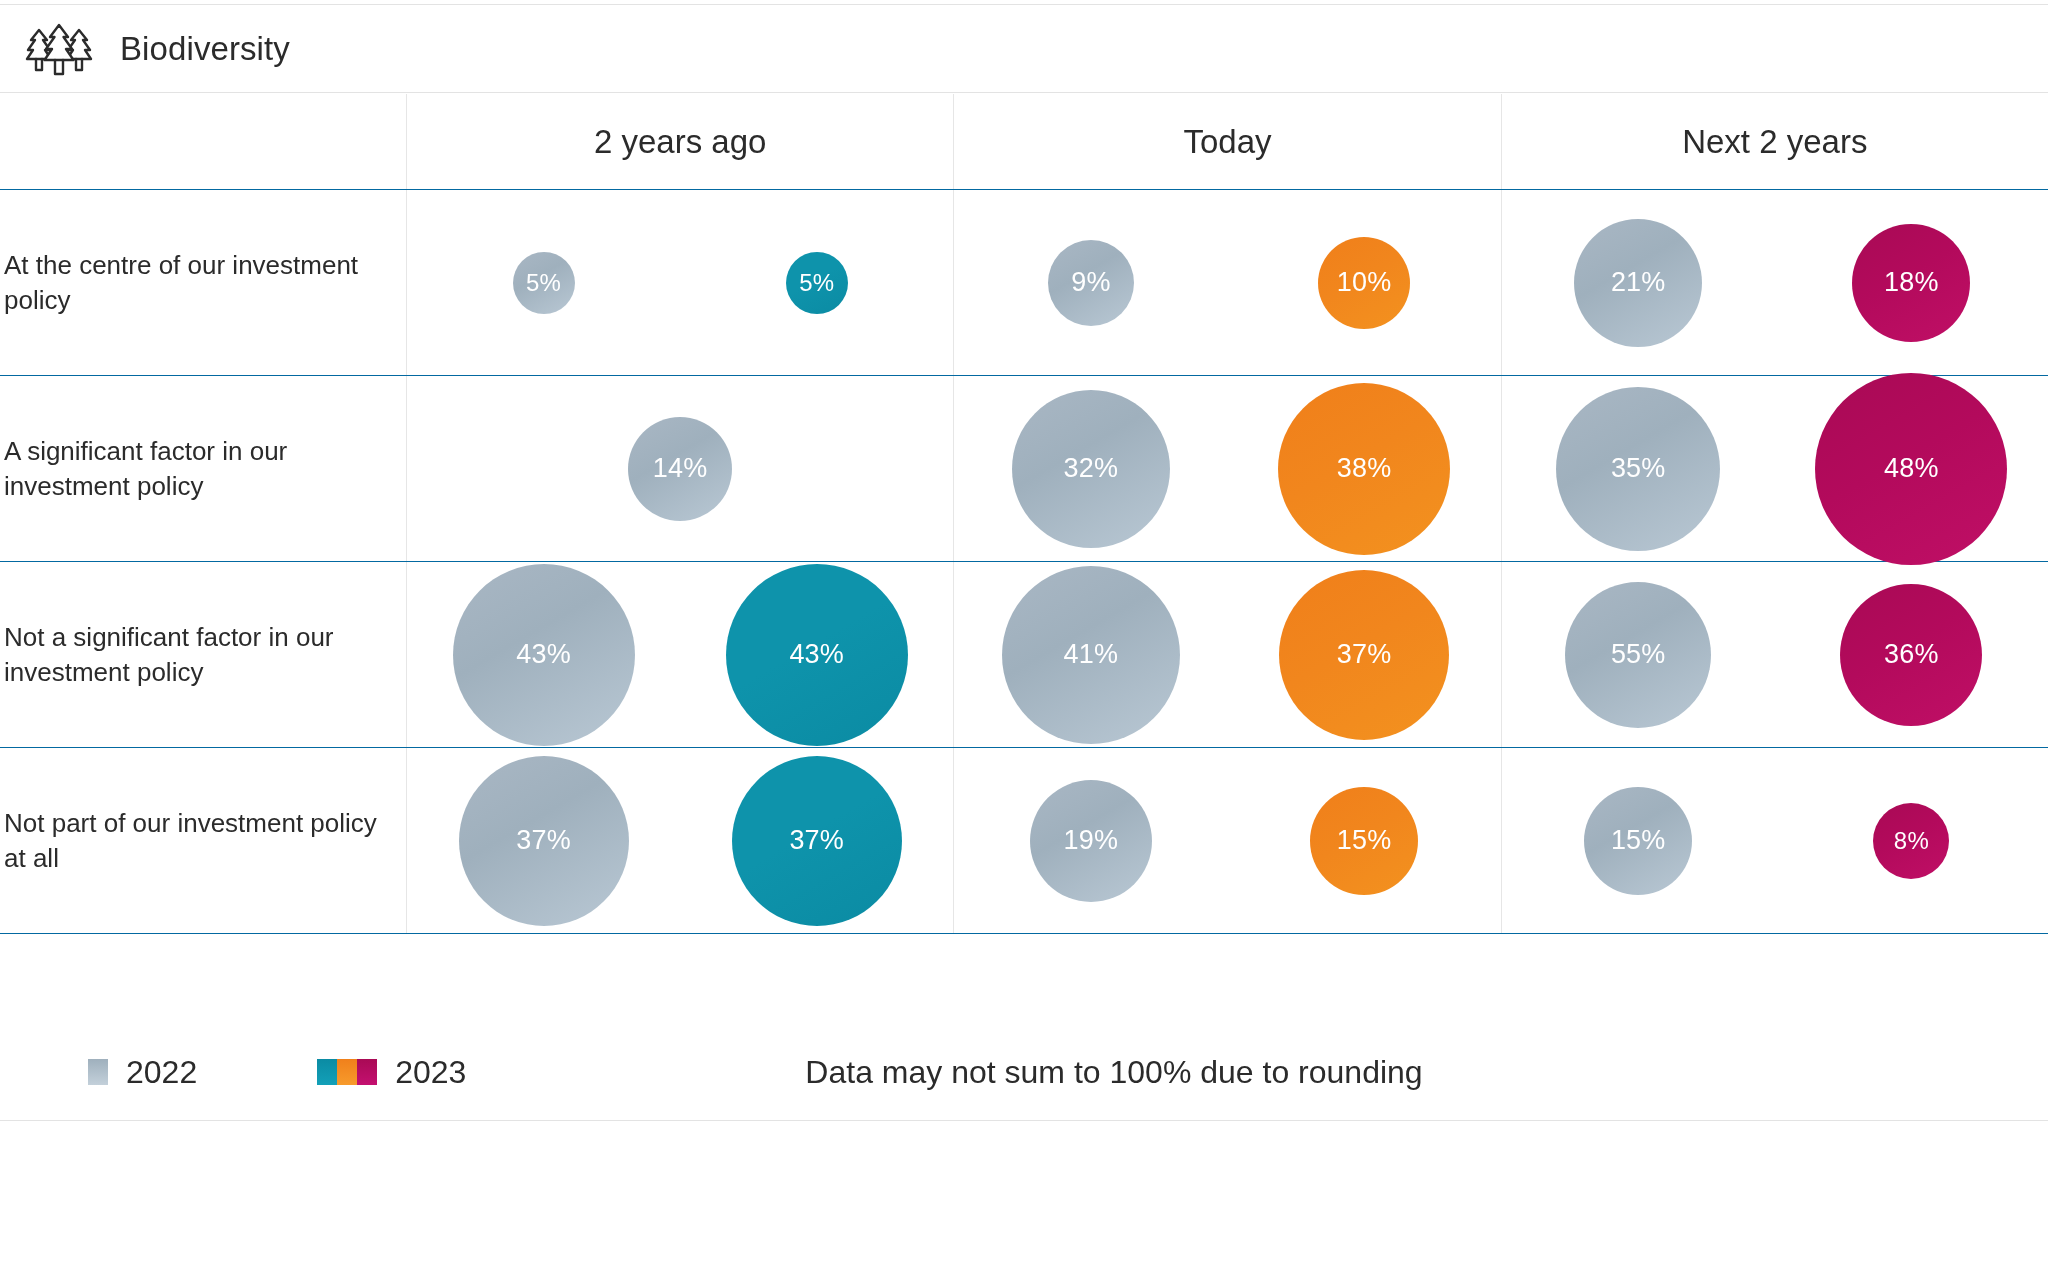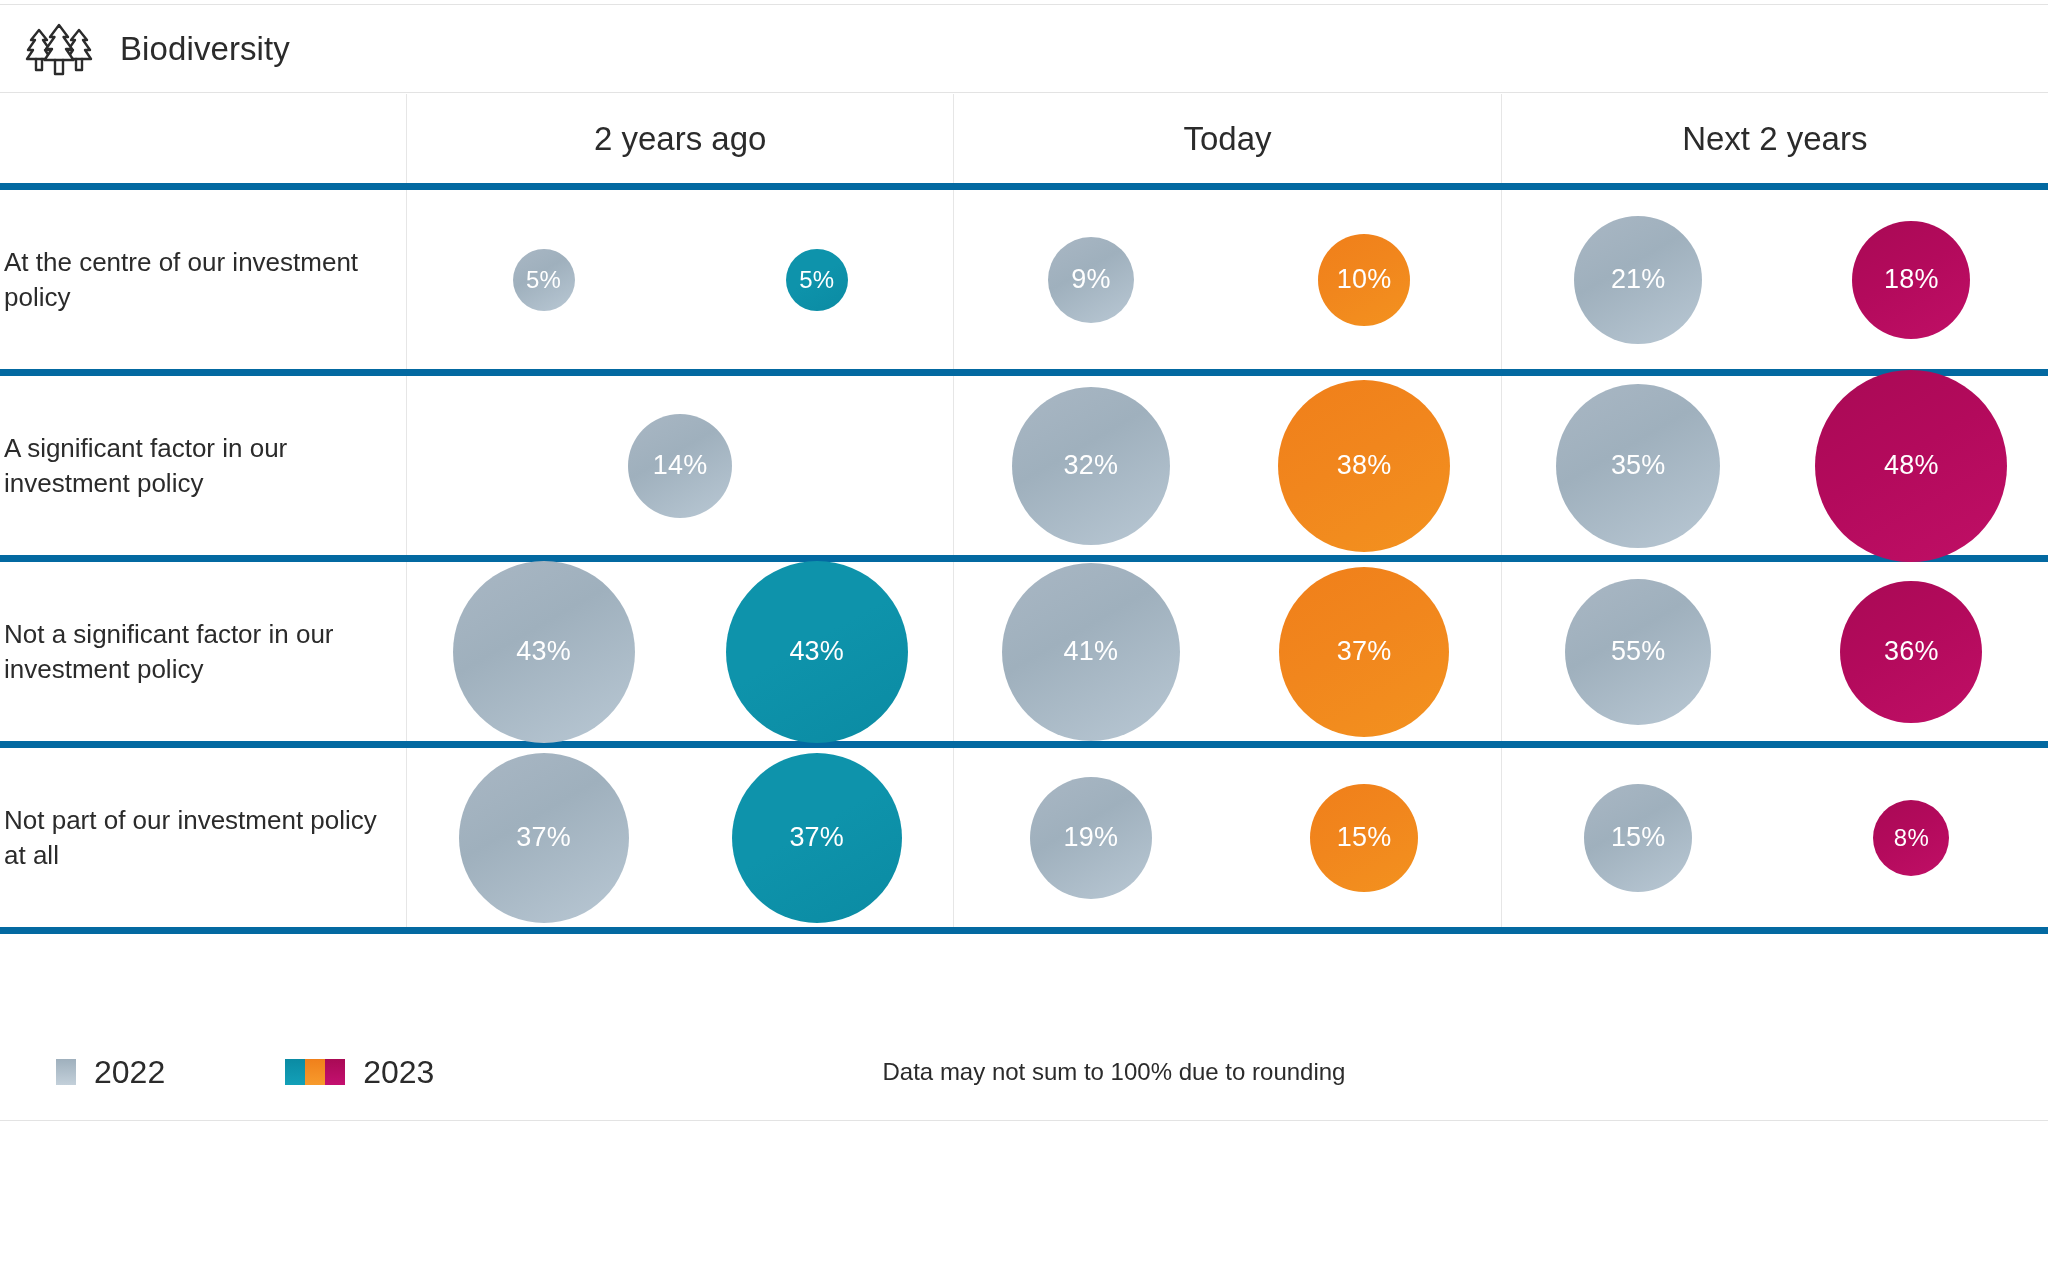--- a/index.html
+++ b/index.html
@@ -60,21 +60,21 @@
   .grid {
     position: absolute;
     top: 94px;
     left: 0;
     width: 2048px;
   }
   .row {
     display: flex;
     width: 2048px;
     box-sizing: border-box;
-    border-bottom: 7px solid #0369a1;
+    border-bottom: 1px solid #0369a1;
   }
   .row.head {
     height: 96px;
   }
   .row.data {
     height: 186px;
   }
 
   .cell-label {
     width: 406px;
@@ -140,21 +140,21 @@
 
   
   .legend {
     position: absolute;
     top: 1024px;
     left: 0;
     width: 2048px;
     height: 96px;
     display: flex;
     align-items: center;
-    padding-left: 56px;
+    padding-left: 88px;
     box-sizing: border-box;
   }
   .legend-item {
     display: flex;
     align-items: center;
   }
   .legend-item + .legend-item { margin-left: 120px; }
   .sw {
     width: 22px;
     height: 26px;
@@ -170,21 +170,21 @@
   }
   .footnote {
     position: absolute;
     top: 1024px;
     left: 0;
     width: 2048px;
     height: 96px;
     display: flex;
     align-items: center;
     justify-content: center;
-    font-size: 24px;
+    font-size: 32px;
     color: #2b2b2b;
     pointer-events: none;
     padding-left: 180px;
     box-sizing: border-box;
   }
   .bottomline {
     position: absolute;
     top: 1120px; left: 0; right: 0;
     height: 1px;
     background: #e3e3e3;

